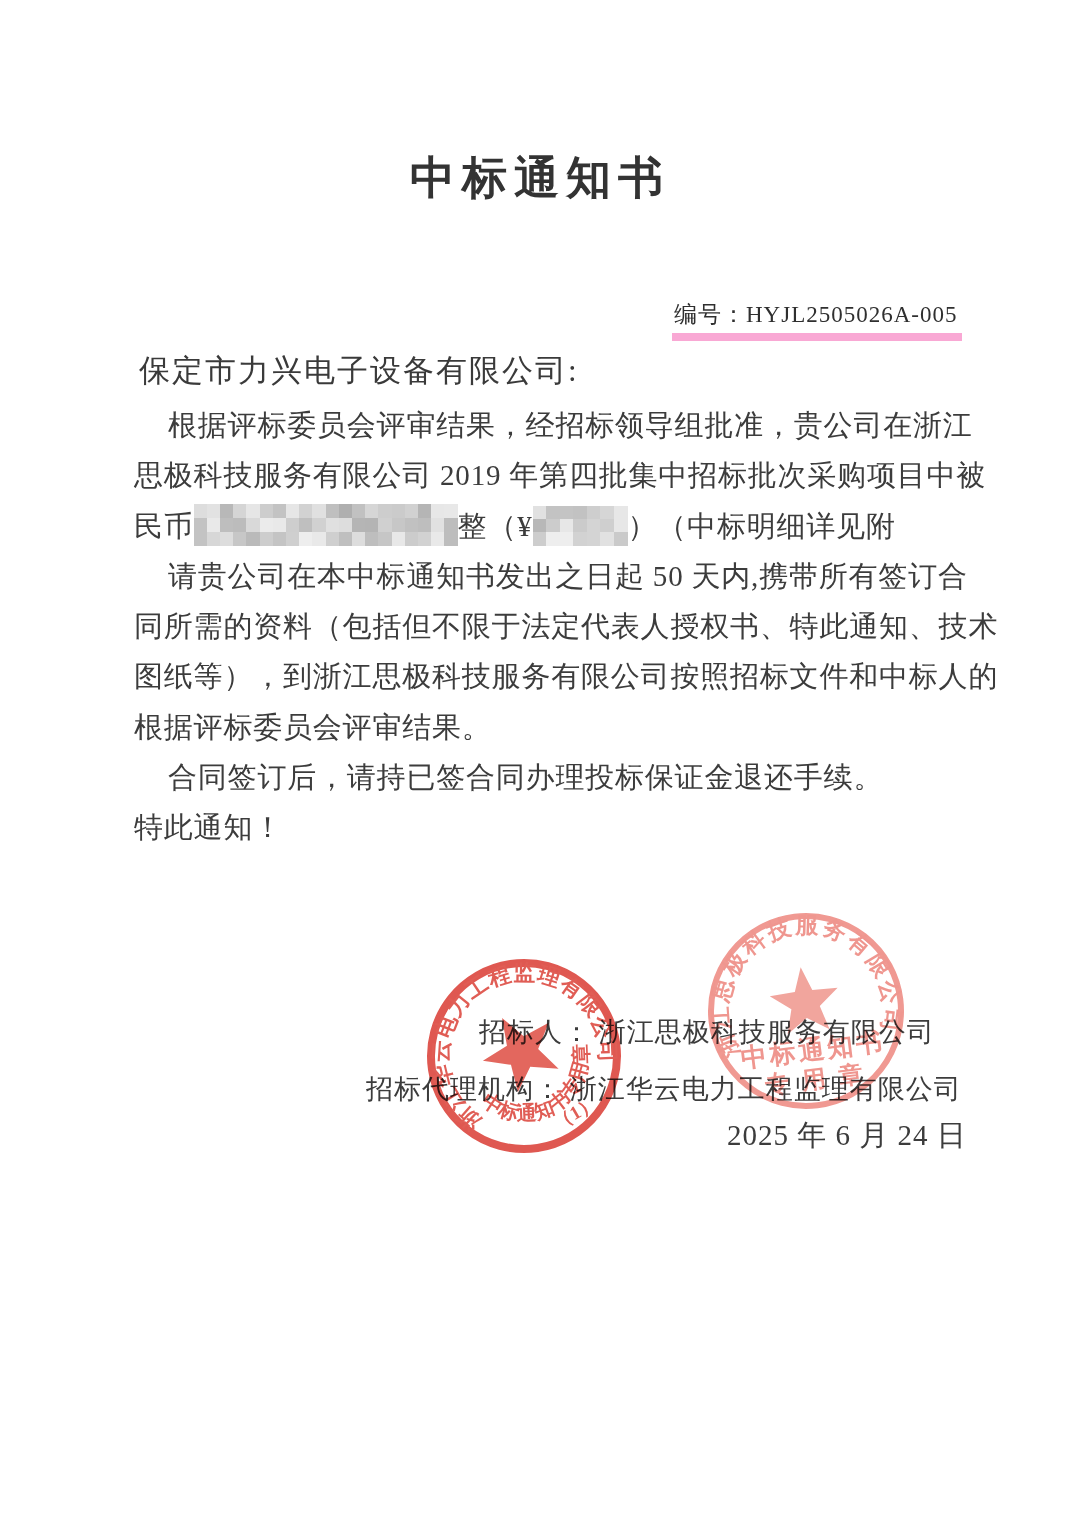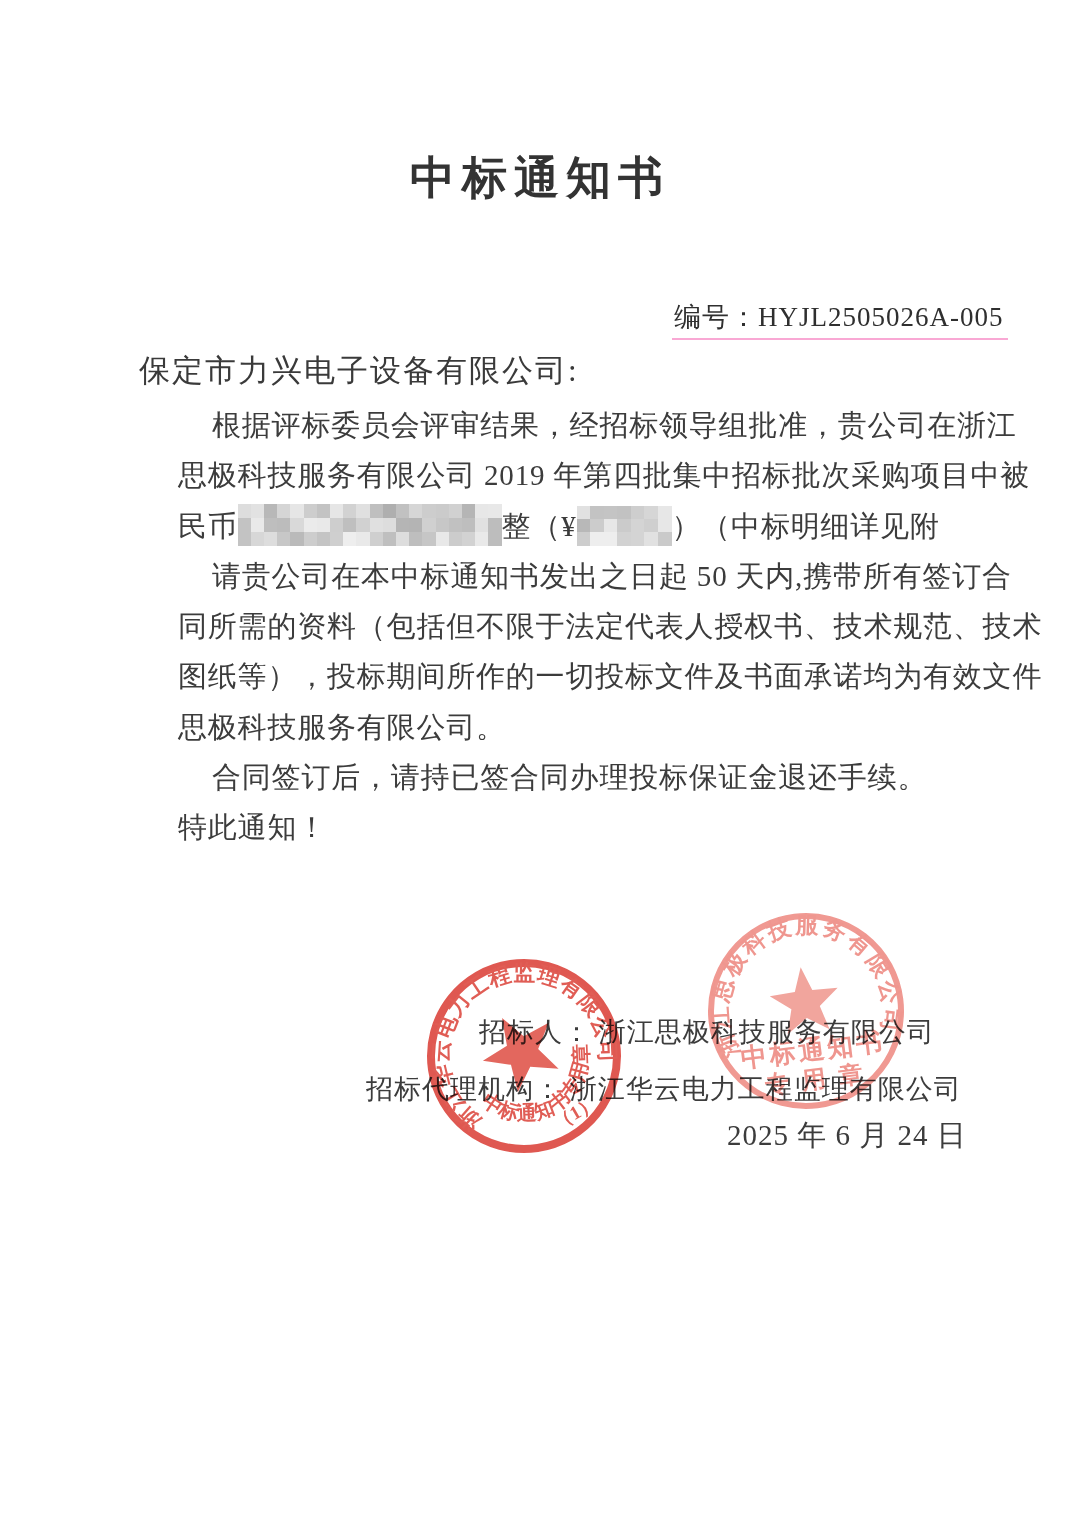--- a/index.html
+++ b/index.html
@@ -9,32 +9,32 @@
     font-family:"Liberation Serif","DejaVu Serif",serif;
     color:#3a3a3a;
   }
   .page-title{
     position:absolute;top:148px;left:0;width:1080px;margin:0;
     text-align:center;font-size:45px;font-weight:bold;color:#333;
     letter-spacing:7px;
   }
   .ref-number{
     position:absolute;top:299px;left:672px;
-    font-size:27px;color:#2f2f2f;letter-spacing:1px;
-    border-bottom:2px solid #f9a8d4;padding:0 4px 3px 2px;
+    font-size:23px;color:#2f2f2f;letter-spacing:1px;
+    border-bottom:8px solid #f9a8d4;padding:0 4px 3px 2px;
   }
   .addressee{
     position:absolute;top:350px;left:139px;
     font-size:31px;color:#3a3a3a;letter-spacing:2px;
   }
   .body-block{
     position:absolute;top:400px;left:134px;width:808px;
     font-size:29px;line-height:50.3px;color:#3c3c3c;letter-spacing:0.8px;
   }
-  .line{white-space:nowrap;margin-left:44px;}
+  .line{white-space:nowrap;}
   .indent{display:inline-block;width:34px;}
   .redaction{
     position:relative;display:inline-block;overflow:hidden;
     vertical-align:-10px;
   }
   .redaction .cell{position:absolute;}
   .sig-line{position:absolute;font-size:27px;color:#3c3c3c;letter-spacing:1px;white-space:nowrap;}
   .sig-bidder{top:1014px;left:479px;}
   .sig-agency{top:1071px;left:366px;}
   .sig-date{top:1116px;left:727px;font-size:29px;}
@@ -61,23 +61,23 @@
 
 <div class="ref-number">编号：HYJL2505026A-005</div>
 
 <div class="addressee">保定市力兴电子设备有限公司:</div>
 
 <div class="body-block" id="body-lines">
     <div class="line"><span class="indent"></span><span>根据评标委员会评审结果，经招标领导组批准，贵公司在浙江</span></div>
     <div class="line"><span>思极科技服务有限公司 2019 年第四批集中招标批次采购项目中被</span></div>
     <div class="line"><span>民币</span><span class="redaction" style="width: 264px; height: 42px;"><span class="cell" style="left: 0px; top: 0px; width: 13.7px; height: 14.5px; background: rgb(221, 221, 221);"></span><span class="cell" style="left: 13.2px; top: 0px; width: 13.7px; height: 14.5px; background: rgb(226, 226, 226);"></span><span class="cell" style="left: 26.4px; top: 0px; width: 13.7px; height: 14.5px; background: rgb(184, 184, 184);"></span><span class="cell" style="left: 39.6px; top: 0px; width: 13.7px; height: 14.5px; background: rgb(213, 213, 213);"></span><span class="cell" style="left: 52.8px; top: 0px; width: 13.7px; height: 14.5px; background: rgb(230, 230, 230);"></span><span class="cell" style="left: 66px; top: 0px; width: 13.7px; height: 14.5px; background: rgb(205, 205, 205);"></span><span class="cell" style="left: 79.2px; top: 0px; width: 13.7px; height: 14.5px; background: rgb(195, 195, 195);"></span><span class="cell" style="left: 92.4px; top: 0px; width: 13.7px; height: 14.5px; background: rgb(230, 230, 230);"></span><span class="cell" style="left: 105.6px; top: 0px; width: 13.7px; height: 14.5px; background: rgb(210, 210, 210);"></span><span class="cell" style="left: 118.8px; top: 0px; width: 13.7px; height: 14.5px; background: rgb(224, 224, 224);"></span><span class="cell" style="left: 132px; top: 0px; width: 13.7px; height: 14.5px; background: rgb(191, 191, 191);"></span><span class="cell" style="left: 145.2px; top: 0px; width: 13.7px; height: 14.5px; background: rgb(175, 175, 175);"></span><span class="cell" style="left: 158.4px; top: 0px; width: 13.7px; height: 14.5px; background: rgb(193, 193, 193);"></span><span class="cell" style="left: 171.6px; top: 0px; width: 13.7px; height: 14.5px; background: rgb(214, 214, 214);"></span><span class="cell" style="left: 184.8px; top: 0px; width: 13.7px; height: 14.5px; background: rgb(205, 205, 205);"></span><span class="cell" style="left: 198px; top: 0px; width: 13.7px; height: 14.5px; background: rgb(203, 203, 203);"></span><span class="cell" style="left: 211.2px; top: 0px; width: 13.7px; height: 14.5px; background: rgb(209, 209, 209);"></span><span class="cell" style="left: 224.4px; top: 0px; width: 13.7px; height: 14.5px; background: rgb(181, 181, 181);"></span><span class="cell" style="left: 237.6px; top: 0px; width: 13.7px; height: 14.5px; background: rgb(231, 231, 231);"></span><span class="cell" style="left: 250.8px; top: 0px; width: 13.7px; height: 14.5px; background: rgb(232, 232, 232);"></span><span class="cell" style="left: 0px; top: 14px; width: 13.7px; height: 14.5px; background: rgb(195, 195, 195);"></span><span class="cell" style="left: 13.2px; top: 14px; width: 13.7px; height: 14.5px; background: rgb(233, 233, 233);"></span><span class="cell" style="left: 26.4px; top: 14px; width: 13.7px; height: 14.5px; background: rgb(190, 190, 190);"></span><span class="cell" style="left: 39.6px; top: 14px; width: 13.7px; height: 14.5px; background: rgb(188, 188, 188);"></span><span class="cell" style="left: 52.8px; top: 14px; width: 13.7px; height: 14.5px; background: rgb(217, 217, 217);"></span><span class="cell" style="left: 66px; top: 14px; width: 13.7px; height: 14.5px; background: rgb(235, 235, 235);"></span><span class="cell" style="left: 79.2px; top: 14px; width: 13.7px; height: 14.5px; background: rgb(233, 233, 233);"></span><span class="cell" style="left: 92.4px; top: 14px; width: 13.7px; height: 14.5px; background: rgb(206, 206, 206);"></span><span class="cell" style="left: 105.6px; top: 14px; width: 13.7px; height: 14.5px; background: rgb(191, 191, 191);"></span><span class="cell" style="left: 118.8px; top: 14px; width: 13.7px; height: 14.5px; background: rgb(209, 209, 209);"></span><span class="cell" style="left: 132px; top: 14px; width: 13.7px; height: 14.5px; background: rgb(224, 224, 224);"></span><span class="cell" style="left: 145.2px; top: 14px; width: 13.7px; height: 14.5px; background: rgb(221, 221, 221);"></span><span class="cell" style="left: 158.4px; top: 14px; width: 13.7px; height: 14.5px; background: rgb(181, 181, 181);"></span><span class="cell" style="left: 171.6px; top: 14px; width: 13.7px; height: 14.5px; background: rgb(180, 180, 180);"></span><span class="cell" style="left: 184.8px; top: 14px; width: 13.7px; height: 14.5px; background: rgb(208, 208, 208);"></span><span class="cell" style="left: 198px; top: 14px; width: 13.7px; height: 14.5px; background: rgb(199, 199, 199);"></span><span class="cell" style="left: 211.2px; top: 14px; width: 13.7px; height: 14.5px; background: rgb(193, 193, 193);"></span><span class="cell" style="left: 224.4px; top: 14px; width: 13.7px; height: 14.5px; background: rgb(190, 190, 190);"></span><span class="cell" style="left: 237.6px; top: 14px; width: 13.7px; height: 14.5px; background: rgb(225, 225, 225);"></span><span class="cell" style="left: 250.8px; top: 14px; width: 13.7px; height: 14.5px; background: rgb(189, 189, 189);"></span><span class="cell" style="left: 0px; top: 28px; width: 13.7px; height: 14.5px; background: rgb(195, 195, 195);"></span><span class="cell" style="left: 13.2px; top: 28px; width: 13.7px; height: 14.5px; background: rgb(215, 215, 215);"></span><span class="cell" style="left: 26.4px; top: 28px; width: 13.7px; height: 14.5px; background: rgb(221, 221, 221);"></span><span class="cell" style="left: 39.6px; top: 28px; width: 13.7px; height: 14.5px; background: rgb(199, 199, 199);"></span><span class="cell" style="left: 52.8px; top: 28px; width: 13.7px; height: 14.5px; background: rgb(186, 186, 186);"></span><span class="cell" style="left: 66px; top: 28px; width: 13.7px; height: 14.5px; background: rgb(205, 205, 205);"></span><span class="cell" style="left: 79.2px; top: 28px; width: 13.7px; height: 14.5px; background: rgb(196, 196, 196);"></span><span class="cell" style="left: 92.4px; top: 28px; width: 13.7px; height: 14.5px; background: rgb(207, 207, 207);"></span><span class="cell" style="left: 105.6px; top: 28px; width: 13.7px; height: 14.5px; background: rgb(238, 238, 238);"></span><span class="cell" style="left: 118.8px; top: 28px; width: 13.7px; height: 14.5px; background: rgb(233, 233, 233);"></span><span class="cell" style="left: 132px; top: 28px; width: 13.7px; height: 14.5px; background: rgb(207, 207, 207);"></span><span class="cell" style="left: 145.2px; top: 28px; width: 13.7px; height: 14.5px; background: rgb(191, 191, 191);"></span><span class="cell" style="left: 158.4px; top: 28px; width: 13.7px; height: 14.5px; background: rgb(221, 221, 221);"></span><span class="cell" style="left: 171.6px; top: 28px; width: 13.7px; height: 14.5px; background: rgb(190, 190, 190);"></span><span class="cell" style="left: 184.8px; top: 28px; width: 13.7px; height: 14.5px; background: rgb(198, 198, 198);"></span><span class="cell" style="left: 198px; top: 28px; width: 13.7px; height: 14.5px; background: rgb(232, 232, 232);"></span><span class="cell" style="left: 211.2px; top: 28px; width: 13.7px; height: 14.5px; background: rgb(204, 204, 204);"></span><span class="cell" style="left: 224.4px; top: 28px; width: 13.7px; height: 14.5px; background: rgb(210, 210, 210);"></span><span class="cell" style="left: 237.6px; top: 28px; width: 13.7px; height: 14.5px; background: rgb(233, 233, 233);"></span><span class="cell" style="left: 250.8px; top: 28px; width: 13.7px; height: 14.5px; background: rgb(189, 189, 189);"></span></span><span>整（¥</span><span class="redaction" style="width: 95px; height: 40px;"><span class="cell" style="left: 0px; top: 0px; width: 14.0714px; height: 13.8333px; background: rgb(225, 225, 225);"></span><span class="cell" style="left: 13.5714px; top: 0px; width: 14.0714px; height: 13.8333px; background: rgb(195, 195, 195);"></span><span class="cell" style="left: 27.1429px; top: 0px; width: 14.0714px; height: 13.8333px; background: rgb(196, 196, 196);"></span><span class="cell" style="left: 40.7143px; top: 0px; width: 14.0714px; height: 13.8333px; background: rgb(194, 194, 194);"></span><span class="cell" style="left: 54.2857px; top: 0px; width: 14.0714px; height: 13.8333px; background: rgb(206, 206, 206);"></span><span class="cell" style="left: 67.8571px; top: 0px; width: 14.0714px; height: 13.8333px; background: rgb(214, 214, 214);"></span><span class="cell" style="left: 81.4286px; top: 0px; width: 14.0714px; height: 13.8333px; background: rgb(231, 231, 231);"></span><span class="cell" style="left: 0px; top: 13.3333px; width: 14.0714px; height: 13.8333px; background: rgb(184, 184, 184);"></span><span class="cell" style="left: 13.5714px; top: 13.3333px; width: 14.0714px; height: 13.8333px; background: rgb(204, 204, 204);"></span><span class="cell" style="left: 27.1429px; top: 13.3333px; width: 14.0714px; height: 13.8333px; background: rgb(231, 231, 231);"></span><span class="cell" style="left: 40.7143px; top: 13.3333px; width: 14.0714px; height: 13.8333px; background: rgb(203, 203, 203);"></span><span class="cell" style="left: 54.2857px; top: 13.3333px; width: 14.0714px; height: 13.8333px; background: rgb(212, 212, 212);"></span><span class="cell" style="left: 67.8571px; top: 13.3333px; width: 14.0714px; height: 13.8333px; background: rgb(207, 207, 207);"></span><span class="cell" style="left: 81.4286px; top: 13.3333px; width: 14.0714px; height: 13.8333px; background: rgb(231, 231, 231);"></span><span class="cell" style="left: 0px; top: 26.6667px; width: 14.0714px; height: 13.8333px; background: rgb(205, 205, 205);"></span><span class="cell" style="left: 13.5714px; top: 26.6667px; width: 14.0714px; height: 13.8333px; background: rgb(238, 238, 238);"></span><span class="cell" style="left: 27.1429px; top: 26.6667px; width: 14.0714px; height: 13.8333px; background: rgb(238, 238, 238);"></span><span class="cell" style="left: 40.7143px; top: 26.6667px; width: 14.0714px; height: 13.8333px; background: rgb(210, 210, 210);"></span><span class="cell" style="left: 54.2857px; top: 26.6667px; width: 14.0714px; height: 13.8333px; background: rgb(212, 212, 212);"></span><span class="cell" style="left: 67.8571px; top: 26.6667px; width: 14.0714px; height: 13.8333px; background: rgb(225, 225, 225);"></span><span class="cell" style="left: 81.4286px; top: 26.6667px; width: 14.0714px; height: 13.8333px; background: rgb(202, 202, 202);"></span></span><span>）（中标明细详见附</span></div>
     <div class="line"><span class="indent"></span><span>请贵公司在本中标通知书发出之日起 50 天内,携带所有签订合</span></div>
-    <div class="line"><span>同所需的资料（包括但不限于法定代表人授权书、技术规范、技术</span></div>
-    <div class="line"><span>图纸等），投标期间所作的一切投标文件及书面承诺均为有效文件</span></div>
-    <div class="line"><span>思极科技服务有限公司。</span></div>
+    <div class="line"><span>同所需的资料（包括但不限于法定代表人授权书、特此通知、技术</span></div>
+    <div class="line"><span>图纸等），到浙江思极科技服务有限公司按照招标文件和中标人的</span></div>
+    <div class="line"><span>根据评标委员会评审结果。</span></div>
     <div class="line"><span class="indent"></span><span>合同签订后，请持已签合同办理投标保证金退还手续。</span></div>
     <div class="line"><span>特此通知！</span></div>
   </div>
 
 <div class="sig-line sig-bidder">招标人： 浙江思极科技服务有限公司</div>
 <div class="sig-line sig-agency">招标代理机构： 浙江华云电力工程监理有限公司</div>
 <div class="sig-line sig-date">2025 年 6 月 24 日</div>
 
 <svg class="stamp stamp-agency" viewBox="0 0 220 220">
   <defs>

